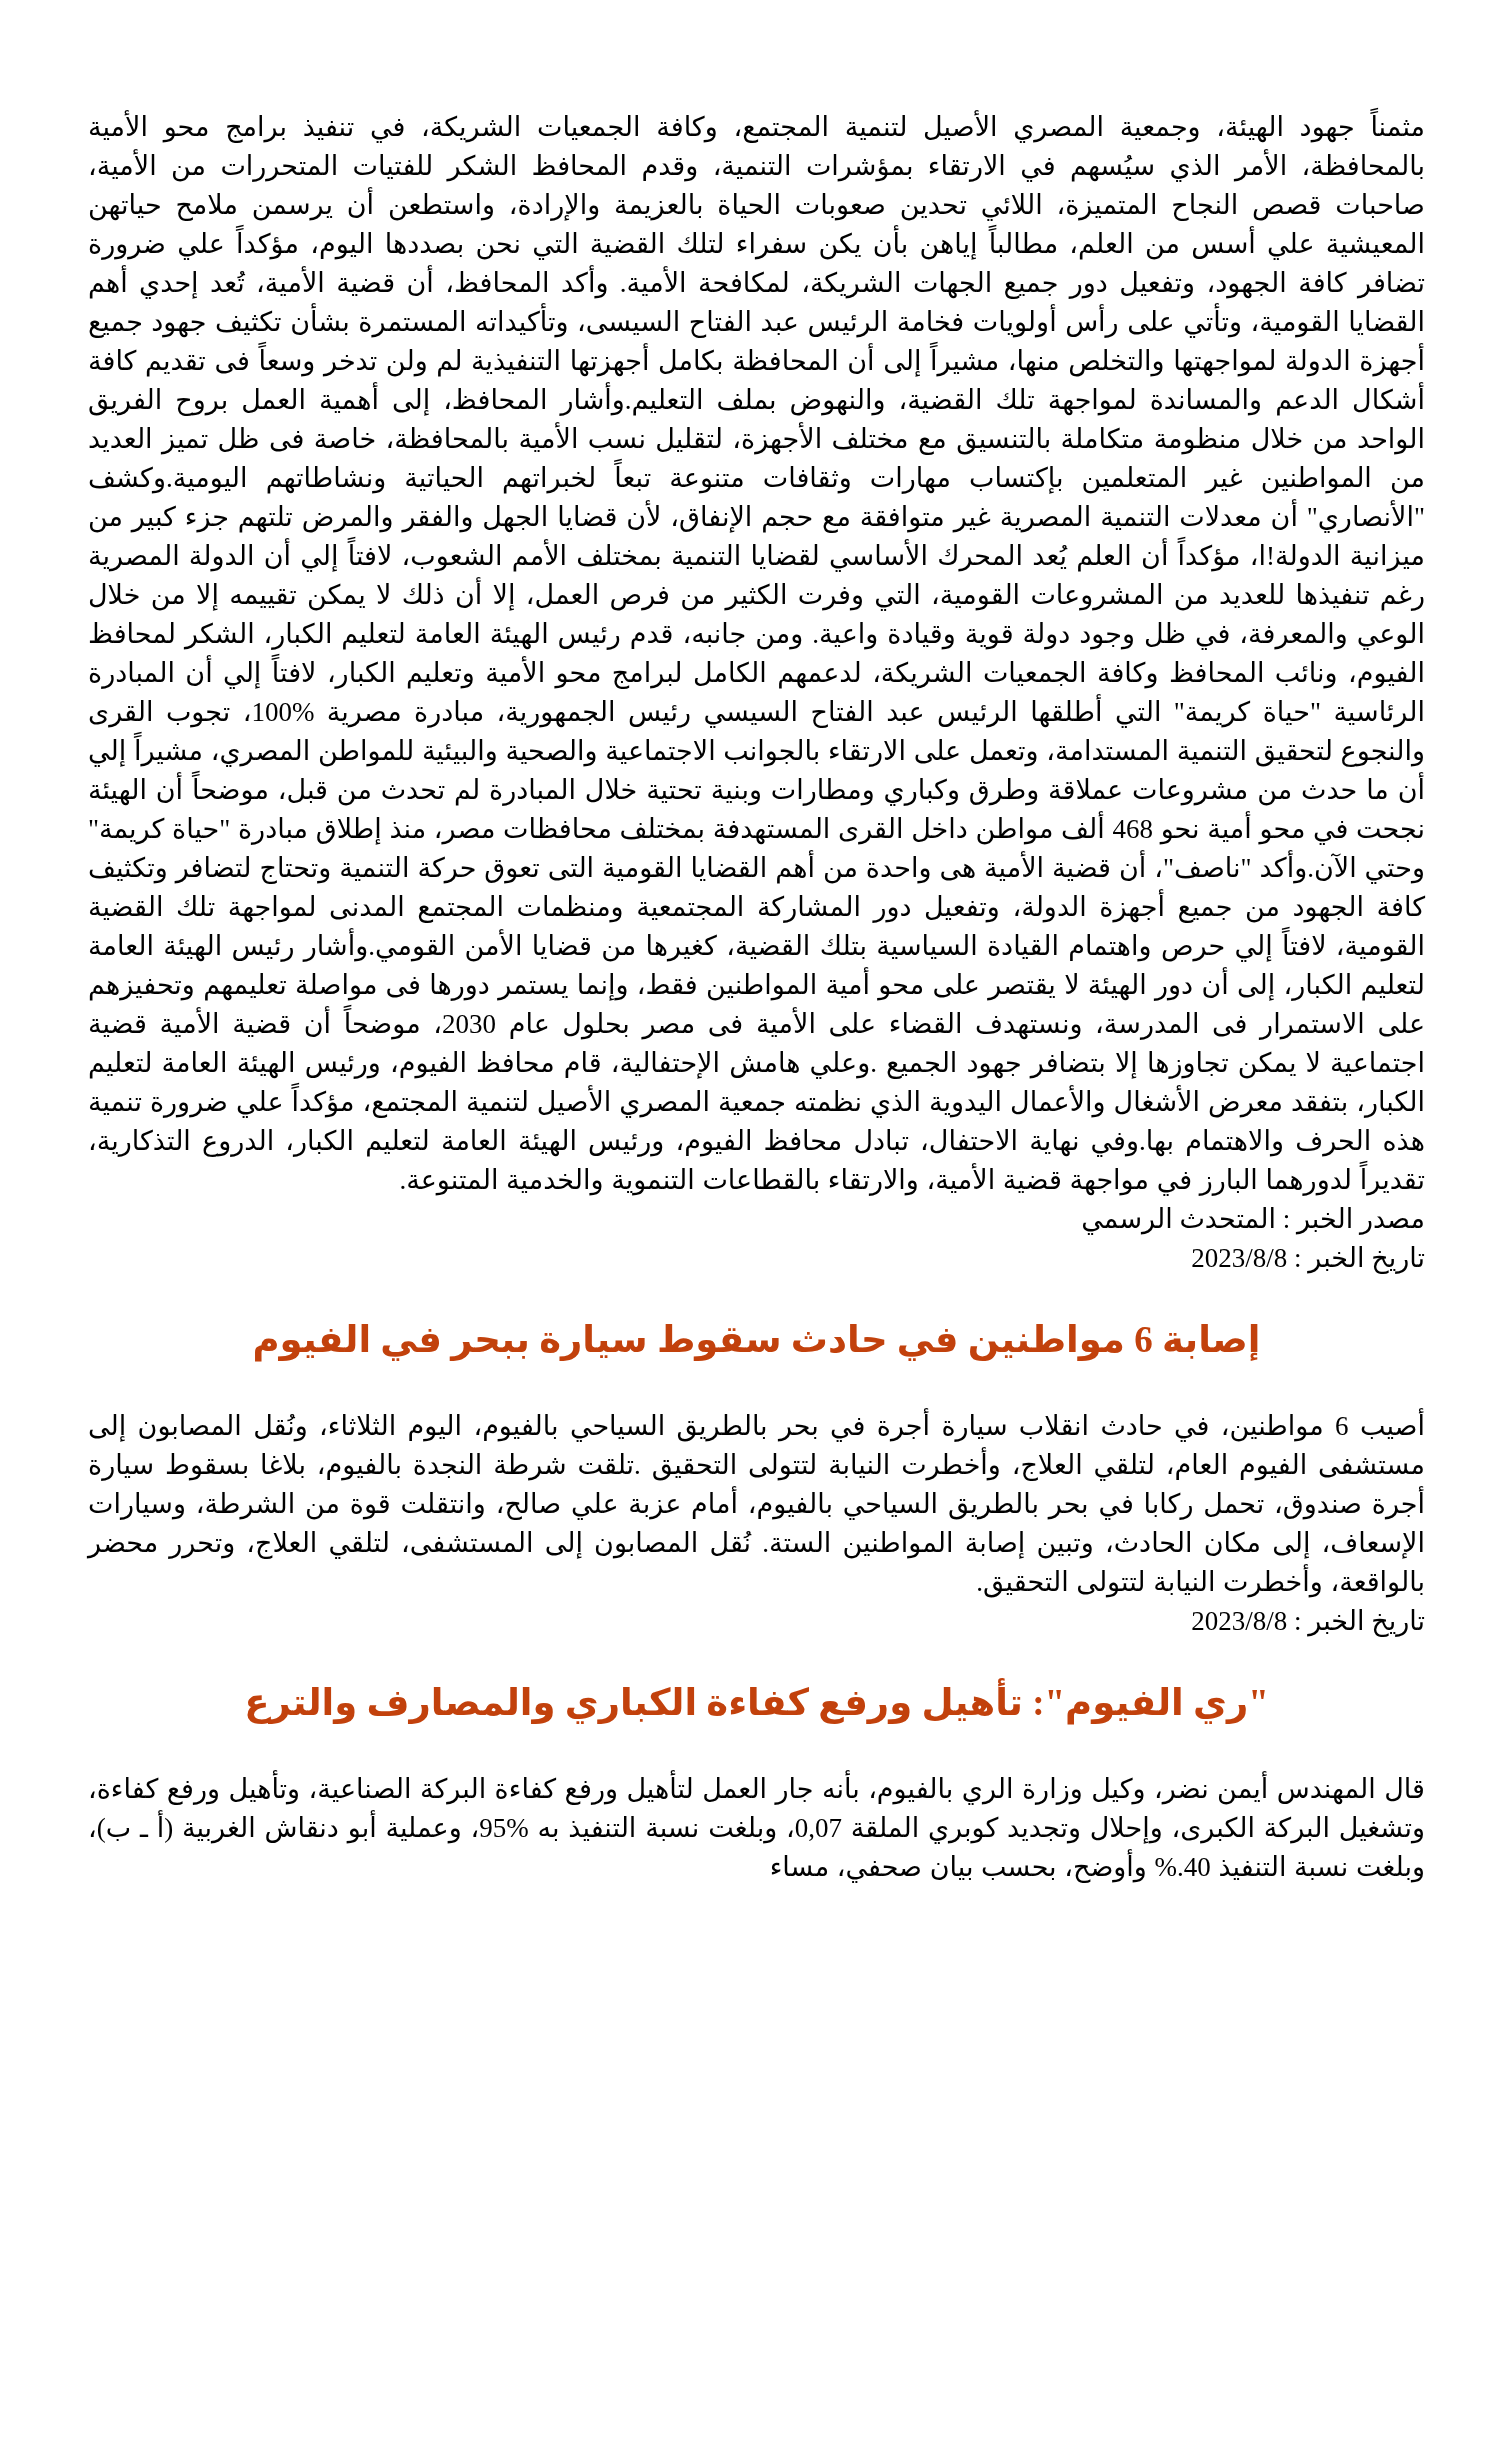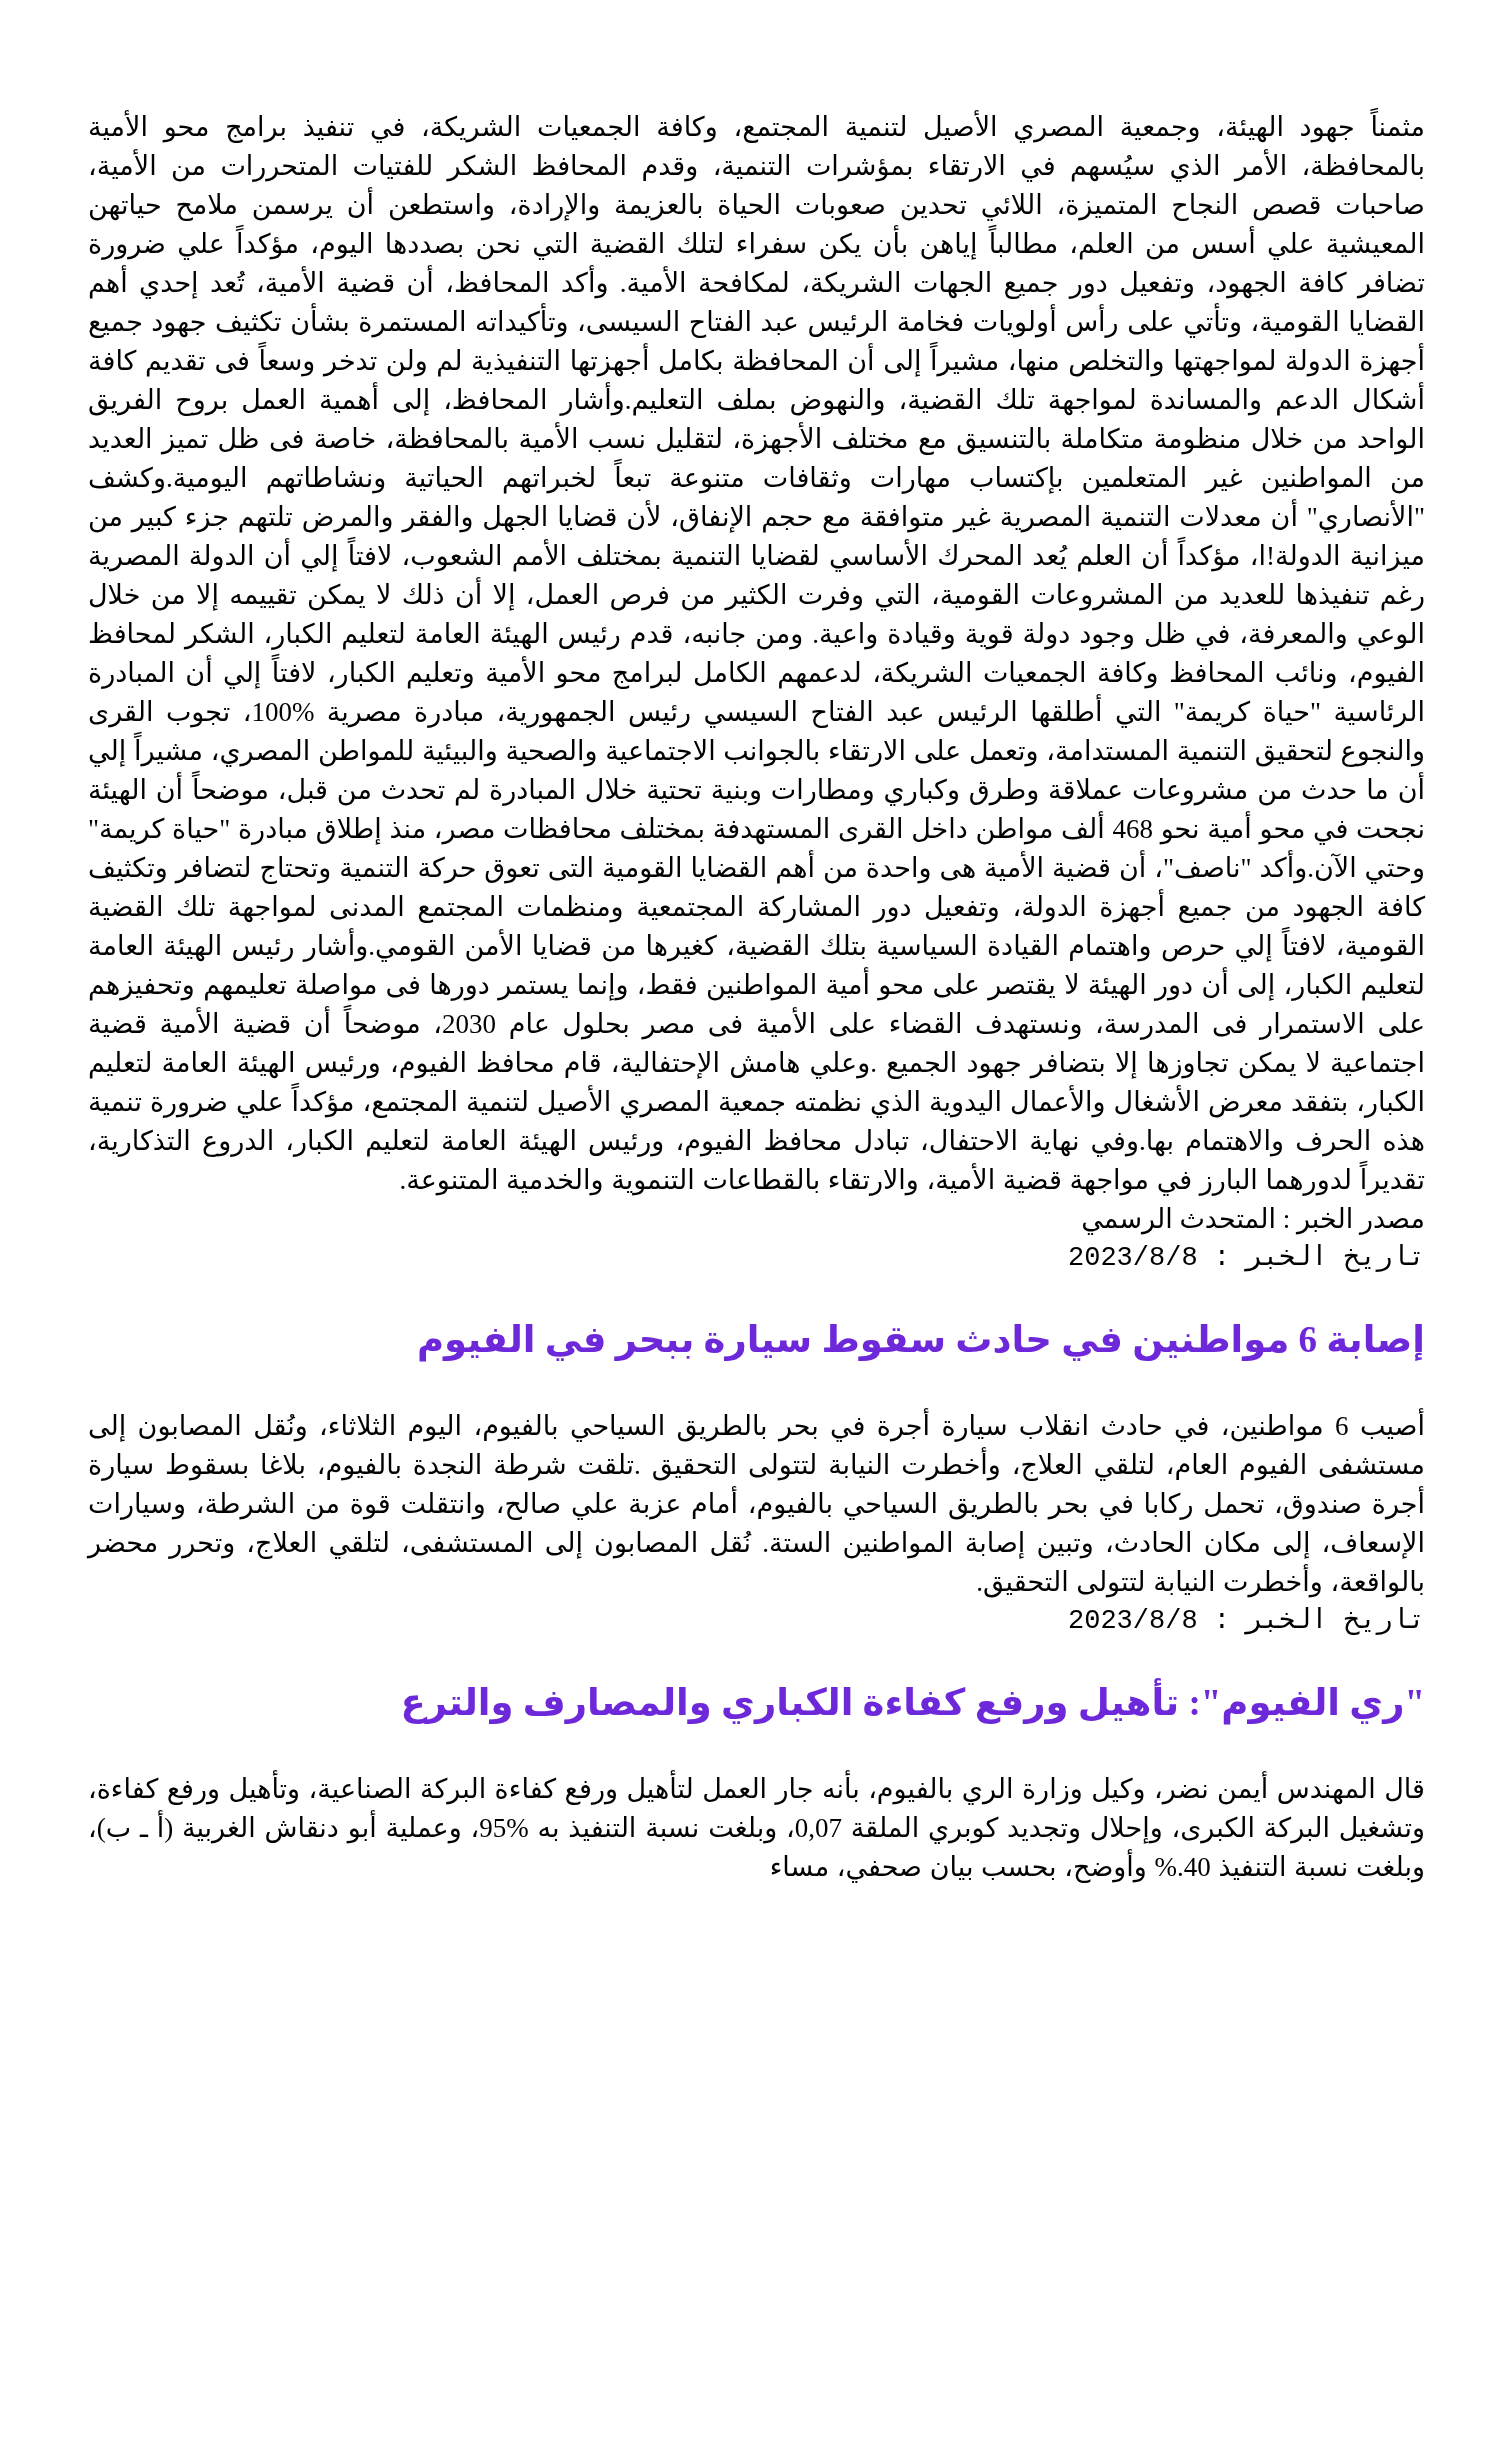--- a/index.html
+++ b/index.html
@@ -27,28 +27,28 @@
     text-align: justify;
     text-align-last: right;
     word-spacing: 0.9px;
   }
   p.meta-line {
     margin: 0;
     font-size: 27px;
     line-height: 39px;
   }
   .meta-source { margin-top: 40px; }
-  .meta-date   { margin-top: 27px; font-family: Liberation Mono, monospace; }
+  .meta-date   { margin-top: 27px; }
   h2.headline {
     margin: 37px 0 42px 0;
     font-size: 37px;
     line-height: 1.35;
     font-weight: bold;
-    text-align: right;
-    color: #6d28d9;
+    text-align: center;
+    color: #c2410c;
   }
 </style>
 </head>
 <body>
 
 <div class="page">
   <div class="content">
 
     <section>
       <p class="body-text">مثمناً جهود الهيئة، وجمعية المصري الأصيل لتنمية المجتمع، وكافة الجمعيات الشريكة، في تنفيذ برامج محو الأمية بالمحافظة، الأمر الذي سيُسهم في الارتقاء بمؤشرات التنمية، وقدم المحافظ الشكر للفتيات المتحررات من الأمية، صاحبات قصص النجاح المتميزة، اللائي تحدين صعوبات الحياة بالعزيمة والإرادة، واستطعن أن يرسمن ملامح حياتهن المعيشية علي أسس من العلم، مطالباً إياهن بأن يكن سفراء لتلك القضية التي نحن بصددها اليوم، مؤكداً علي ضرورة تضافر كافة الجهود، وتفعيل دور جميع الجهات الشريكة، لمكافحة الأمية. وأكد المحافظ، أن قضية الأمية، تُعد إحدي أهم القضايا القومية، وتأتي على رأس أولويات فخامة الرئيس عبد الفتاح السيسى، وتأكيداته المستمرة بشأن تكثيف جهود جميع أجهزة الدولة لمواجهتها والتخلص منها، مشيراً إلى أن المحافظة بكامل أجهزتها التنفيذية لم ولن تدخر وسعاً فى تقديم كافة أشكال الدعم والمساندة لمواجهة تلك القضية، والنهوض بملف التعليم.وأشار المحافظ، إلى أهمية العمل بروح الفريق الواحد من خلال منظومة متكاملة بالتنسيق مع مختلف الأجهزة، لتقليل نسب الأمية بالمحافظة، خاصة فى ظل تميز العديد من المواطنين غير المتعلمين بإكتساب مهارات وثقافات متنوعة تبعاً لخبراتهم الحياتية ونشاطاتهم اليومية.وكشف "الأنصاري" أن معدلات التنمية المصرية غير متوافقة مع حجم الإنفاق، لأن قضايا الجهل والفقر والمرض تلتهم جزء كبير من ميزانية الدولة!ا، مؤكداً أن العلم يُعد المحرك الأساسي لقضايا التنمية بمختلف الأمم الشعوب، لافتاً إلي أن الدولة المصرية رغم تنفيذها للعديد من المشروعات القومية، التي وفرت الكثير من فرص العمل، إلا أن ذلك لا يمكن تقييمه إلا من خلال الوعي والمعرفة، في ظل وجود دولة قوية وقيادة واعية. ومن جانبه، قدم رئيس الهيئة العامة لتعليم الكبار، الشكر لمحافظ الفيوم، ونائب المحافظ وكافة الجمعيات الشريكة، لدعمهم الكامل لبرامج محو الأمية وتعليم الكبار، لافتاً إلي أن المبادرة الرئاسية "حياة كريمة" التي أطلقها الرئيس عبد الفتاح السيسي رئيس الجمهورية، مبادرة مصرية %100، تجوب القرى والنجوع لتحقيق التنمية المستدامة، وتعمل على الارتقاء بالجوانب الاجتماعية والصحية والبيئية للمواطن المصري، مشيراً إلي أن ما حدث من مشروعات عملاقة وطرق وكباري ومطارات وبنية تحتية خلال المبادرة لم تحدث من قبل، موضحاً أن الهيئة نجحت في محو أمية نحو 468 ألف مواطن داخل القرى المستهدفة بمختلف محافظات مصر، منذ إطلاق مبادرة "حياة كريمة" وحتي الآن.وأكد "ناصف"، أن قضية الأمية هى واحدة من أهم القضايا القومية التى تعوق حركة التنمية وتحتاج لتضافر وتكثيف كافة الجهود من جميع أجهزة الدولة، وتفعيل دور المشاركة المجتمعية ومنظمات المجتمع المدنى لمواجهة تلك القضية القومية، لافتاً إلي حرص واهتمام القيادة السياسية بتلك القضية، كغيرها من قضايا الأمن القومي.وأشار رئيس الهيئة العامة لتعليم الكبار، إلى أن دور الهيئة لا يقتصر على محو أمية المواطنين فقط، وإنما يستمر دورها فى مواصلة تعليمهم وتحفيزهم على الاستمرار فى المدرسة، ونستهدف القضاء على الأمية فى مصر بحلول عام 2030، موضحاً أن قضية الأمية قضية اجتماعية لا يمكن تجاوزها إلا بتضافر جهود الجميع .وعلي هامش الإحتفالية، قام محافظ الفيوم، ورئيس الهيئة العامة لتعليم الكبار، بتفقد معرض الأشغال والأعمال اليدوية الذي نظمته جمعية المصري الأصيل لتنمية المجتمع، مؤكداً علي ضرورة تنمية هذه الحرف والاهتمام بها.وفي نهاية الاحتفال، تبادل محافظ الفيوم، ورئيس الهيئة العامة لتعليم الكبار، الدروع التذكارية، تقديراً لدورهما البارز في مواجهة قضية الأمية، والارتقاء بالقطاعات التنموية والخدمية المتنوعة.</p>

